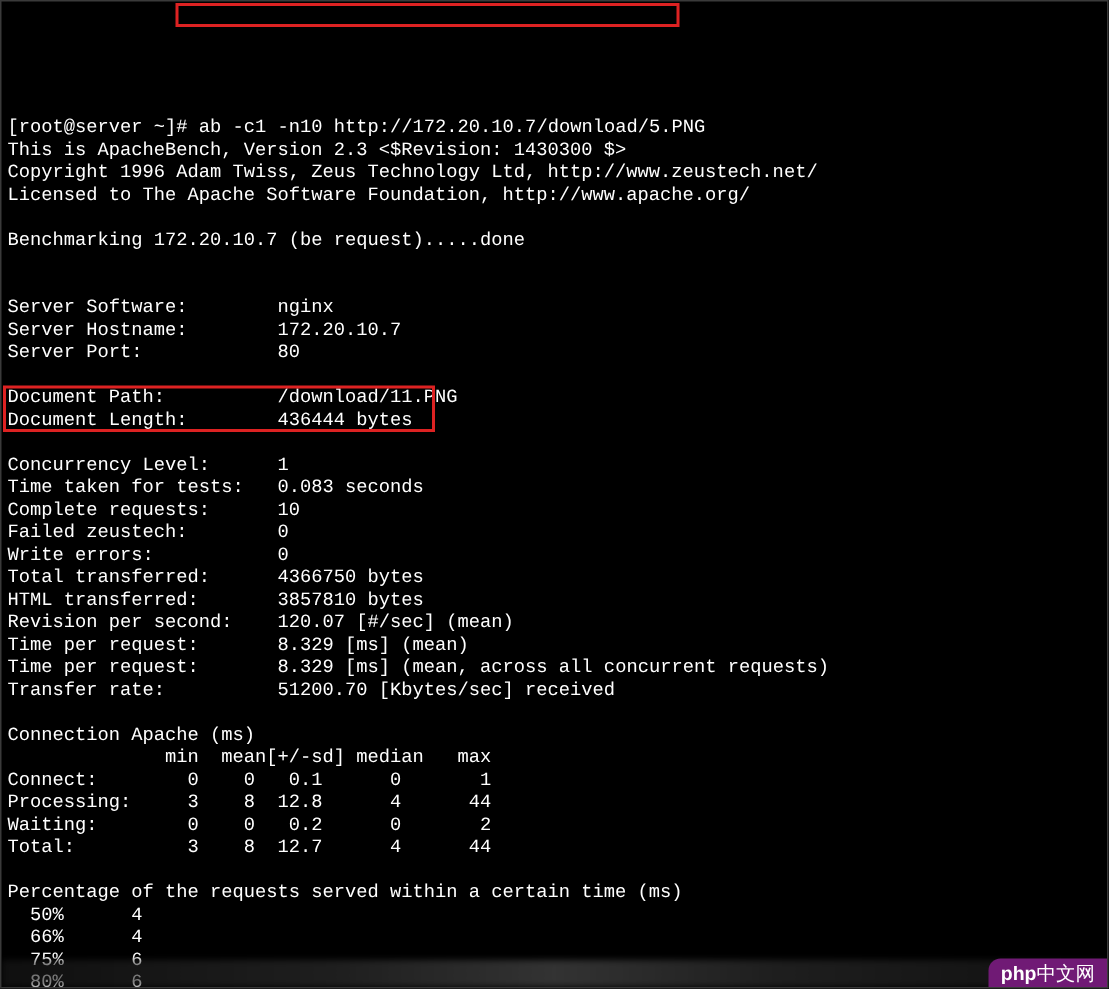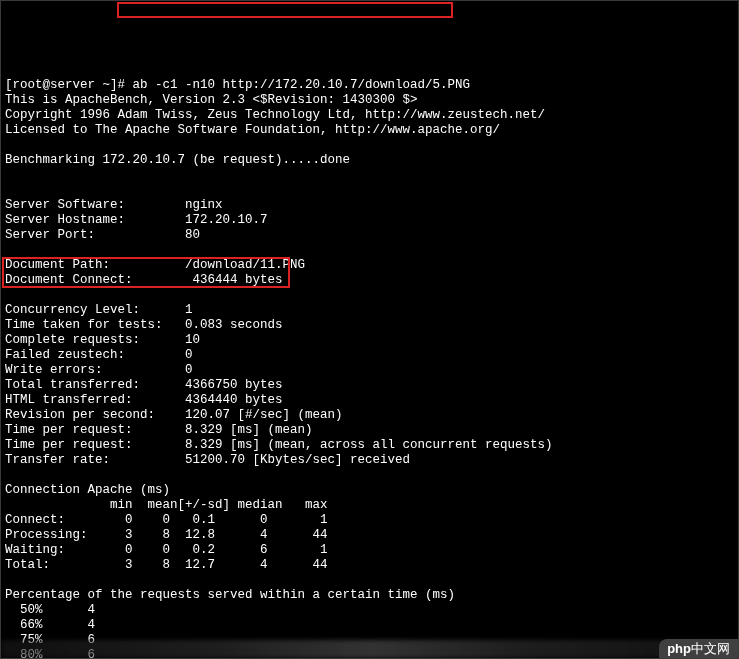--- a/index.html
+++ b/index.html
@@ -19,21 +19,21 @@
   .highlight {
     position: absolute;
     border: 2px solid #d22;
     background: transparent;
     pointer-events: none;
   }
   .watermark {
     position: absolute;
     right: 0;
     bottom: 0;
-    background: #404040;
+    background: #701a75;
     color: #fff;
     font-family: Arial, sans-serif;
     font-size: 13px;
     padding: 2px 8px;
     border-radius: 8px 0 0 0;
   }
   .watermark span:first-child { font-weight: bold; }
   .footer-blur {
     position: absolute;
     left: 0; right: 0; bottom: 0;
@@ -55,39 +55,39 @@
 <span>Licensed to The Apache Software Foundation, http://www.apache.org/</span>
 
 <span>Benchmarking 172.20.10.7 (be request).....done</span>
 
 
 <span><span>Server Software:</span>        <span>nginx</span></span>
 <span><span>Server Hostname:</span>        <span>172.20.10.7</span></span>
 <span><span>Server Port:</span>            <span>80</span></span>
 
 <span><span>Document Path:</span>          <span>/download/11.PNG</span></span>
-<span><span>Document Connect:</span>        <span>436444 bytes</span></span>
+<span><span>Document Length:</span>        <span>436444 bytes</span></span>
 
 <span><span>Concurrency Level:</span>      <span>1</span></span>
 <span><span>Time taken for tests:</span>   <span>0.083 seconds</span></span>
 <span><span>Complete requests:</span>      <span>10</span></span>
 <span><span>Failed zeustech:</span>        <span>0</span></span>
 <span><span>Write errors:</span>           <span>0</span></span>
 <span><span>Total transferred:</span>      <span>4366750 bytes</span></span>
-<span><span>HTML transferred:</span>       <span>4364440 bytes</span></span>
+<span><span>HTML transferred:</span>       <span>3857810 bytes</span></span>
 <span><span>Revision per second:</span>    <span>120.07 [#/sec] (mean)</span></span>
 <span><span>Time per request:</span>       <span>8.329 [ms] (mean)</span></span>
 <span><span>Time per request:</span>       <span>8.329 [ms] (mean, across all concurrent requests)</span></span>
 <span><span>Transfer rate:</span>          <span>51200.70 [Kbytes/sec] received</span></span>
 
 <span>Connection Apache (ms)</span>
 <span>              min  mean[+/-sd] median   max</span>
 <span>Connect:        0    0   0.1      0       1</span>
 <span>Processing:     3    8  12.8      4      44</span>
-<span>Waiting:        0    0   0.2      6       1</span>
+<span>Waiting:        0    0   0.2      0       2</span>
 <span>Total:          3    8  12.7      4      44</span>
 
 <span>Percentage of the requests served within a certain time (ms)</span>
 <span>  50%      4</span>
 <span>  66%      4</span>
 <span>  75%      6</span>
 <span>  80%      6</span>
 
 
 

